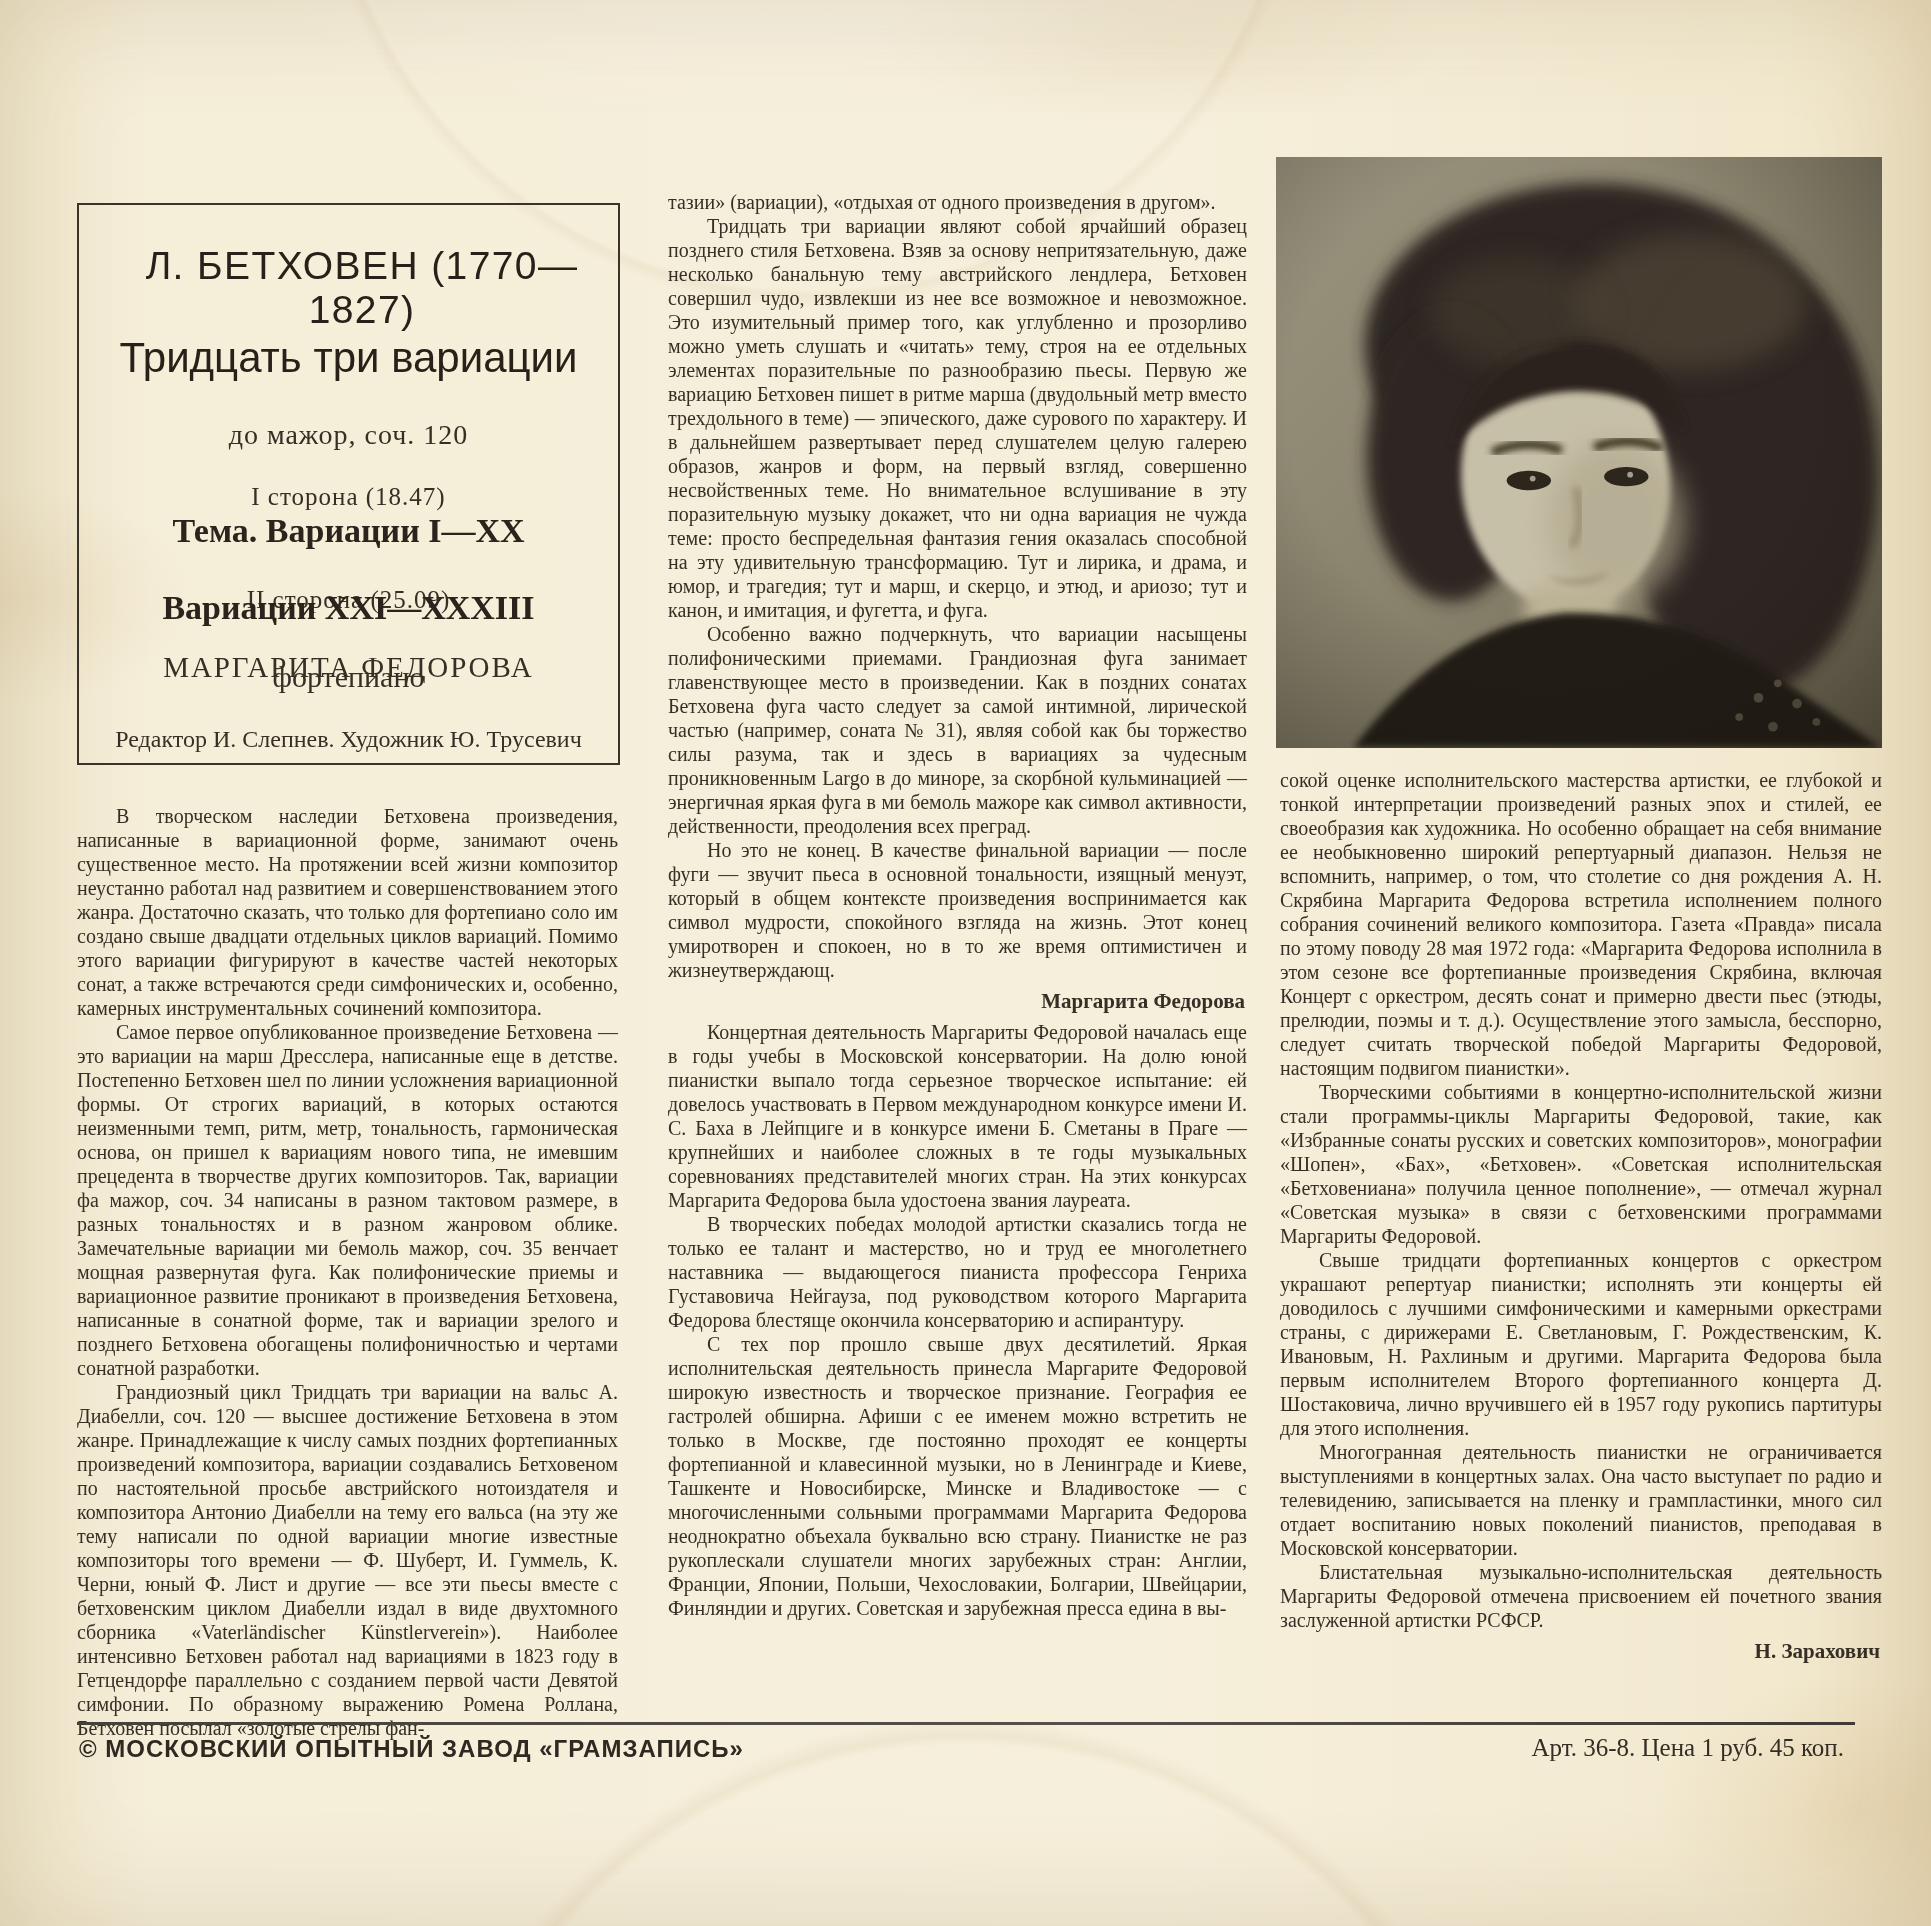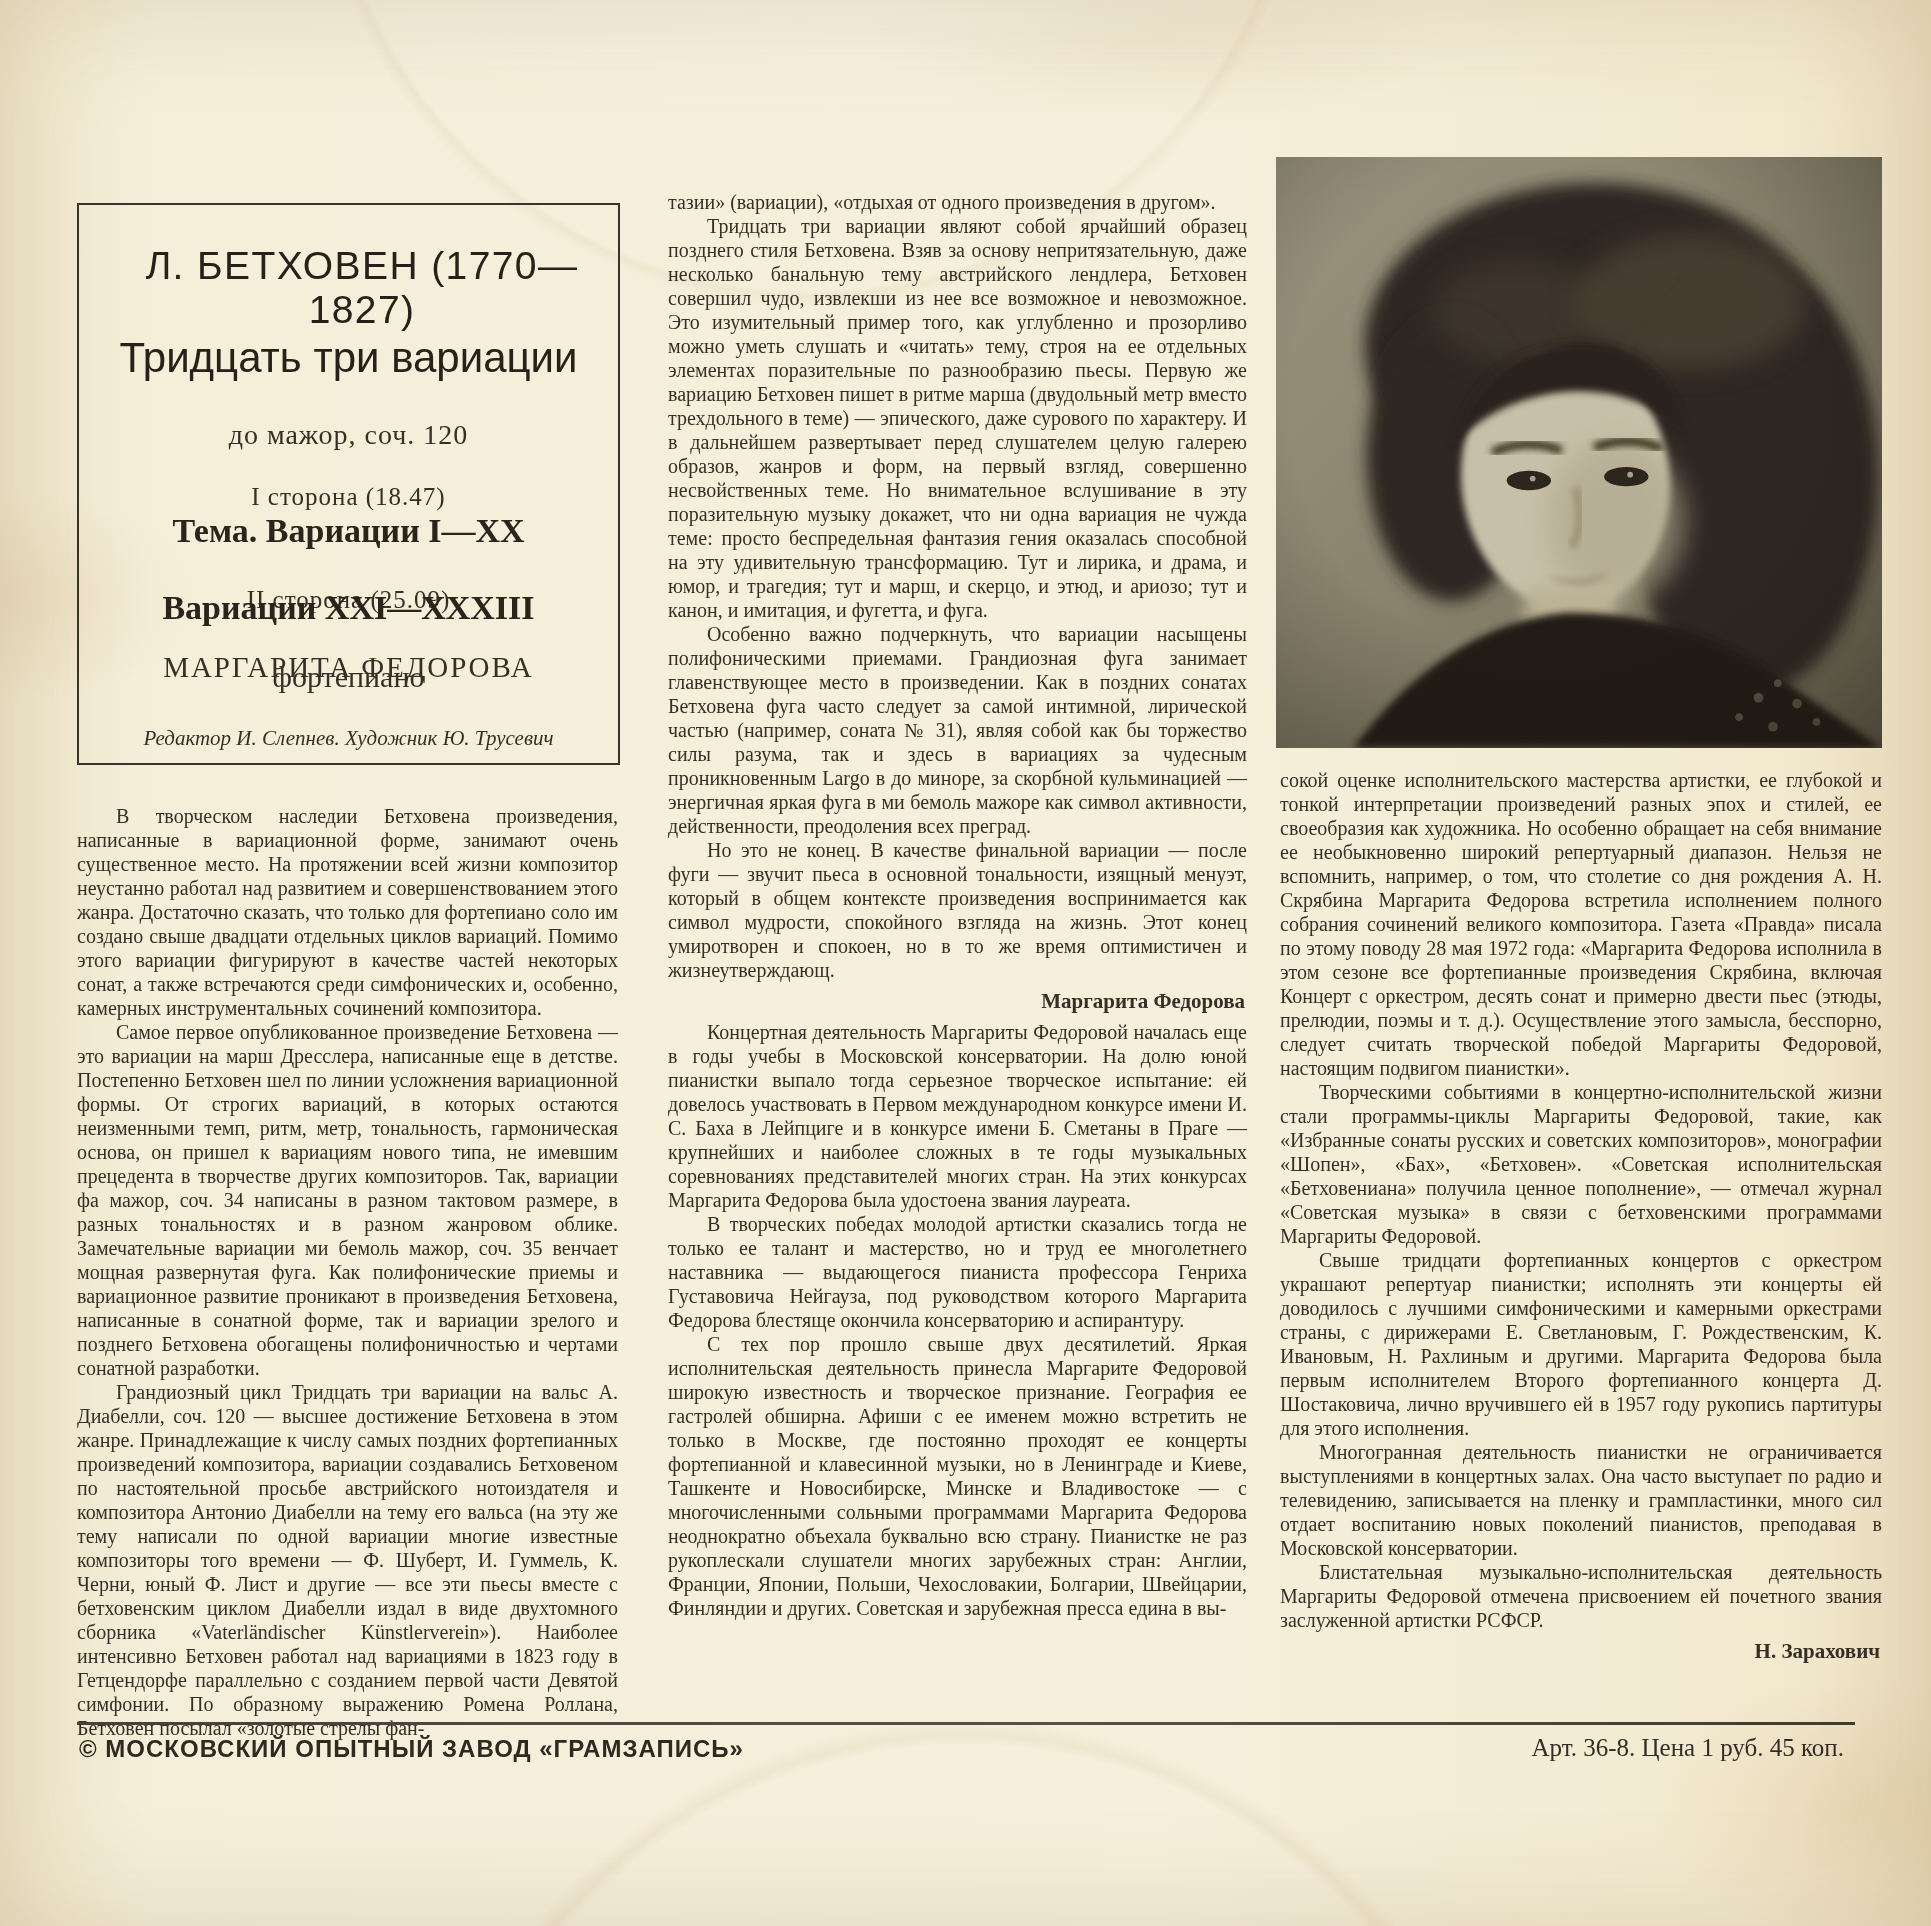--- a/index.html
+++ b/index.html
@@ -27,21 +27,21 @@
   .title-box > div{position:absolute;left:0;right:0;text-align:center;}
   .composer{top:39px;font-family:"Liberation Sans",sans-serif;font-size:39px;font-weight:500;letter-spacing:1.4px;color:#27211a;padding-left:27px;}
   .work-title{top:131px;font-family:"Liberation Sans",sans-serif;font-size:42px;line-height:44px;font-weight:500;color:#27211a;}
   .key-opus{top:214px;font-size:28px;letter-spacing:1px;}
   .side1-label{top:278px;font-size:25px;letter-spacing:1px;}
   .side1-title{top:307px;font-size:34px;font-weight:bold;color:#2a241c;}
   .side2-label{top:355px;font-size:25px;letter-spacing:1px;margin-top:26px;}
   .side2-title{top:384px;font-size:34px;font-weight:bold;color:#2a241c;}
   .performer{top:446px;font-size:29px;letter-spacing:1.9px;}
   .instrument{top:455px;font-size:30px;}
-  .credits{top:521px;font-size:21px;font-style:italic;}
+  .credits{top:521px;font-size:24px;}
   
   .col{position:absolute;font-size:20px;line-height:24px;text-align:justify;}
   .col p{margin:0;text-indent:39px;}
   .col p.no-indent{text-indent:0;}
   .col-left{left:77px;top:804px;width:541px;}
   .col-mid{left:668px;top:190px;width:579px;}
   .col-right-text{left:1280px;top:768px;width:602px;}
   .sig{text-align:right;font-weight:bold;font-size:21px;margin:6.8px 1.9px 6.8px 0 !important;text-indent:0 !important;}
   
   .photo{position:absolute;left:1276px;top:157px;width:606px;height:591px;}

